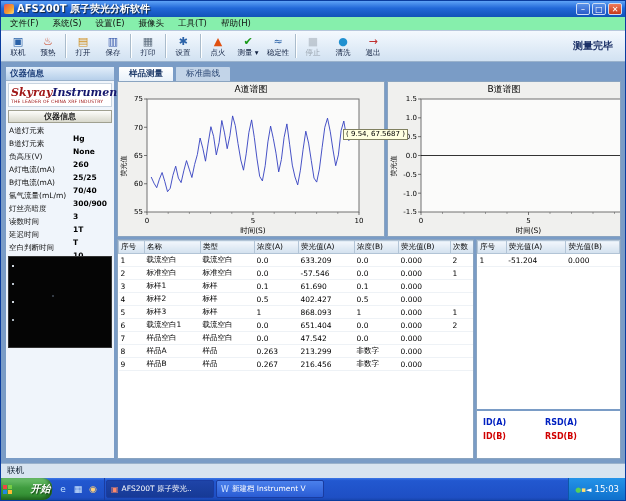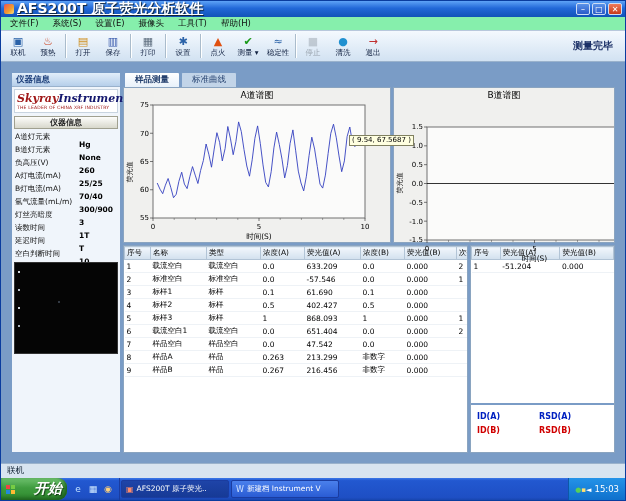--- a/index.html
+++ b/index.html
@@ -1,39 +1,39 @@
 <!DOCTYPE html>
 <html><head>
 <meta charset="utf-8">
 <style>
   html,body{margin:0;padding:0;background:#444;}
   *{box-sizing:border-box;}
   .window{width:626px;height:501px;display:flex;flex-direction:column;border:1px solid #0a3c9e;background:#7a9cc6;font-family:"DejaVu Sans","Liberation Sans",sans-serif;overflow:hidden;}
   
   .titlebar{height:16px;background:linear-gradient(180deg,#5ea3f7 0%,#2268d8 45%,#1153b8 100%);display:flex;align-items:center;padding:0 3px;gap:3px;flex:0 0 auto;}
   .app-icon{width:10px;height:10px;background:linear-gradient(135deg,#f05050 0%,#f0a030 60%,#ffe080 100%);border-radius:2px;flex:0 0 auto;}
-  .title{color:#fff;font-size:14px;font-weight:bold;text-shadow:1px 1px 1px #123;flex:1;white-space:nowrap;overflow:hidden;text-decoration:underline;}
+  .title{color:#fff;font-size:10px;font-weight:bold;text-shadow:1px 1px 1px #123;flex:1;white-space:nowrap;overflow:hidden;}
   .win-buttons{display:flex;gap:2px;}
   .wbtn{width:14px;height:12px;font-size:8px;line-height:11px;text-align:center;color:#fff;background:linear-gradient(180deg,#5b93e8,#2a5ac8);border:1px solid #cdddf5;border-radius:2px;}
   .wbtn.close{background:linear-gradient(180deg,#ee7a5a,#c83a1a);}
   
   .menubar{height:14px;background:#86efac;border-bottom:1px solid #b8c8dc;display:flex;align-items:center;padding-left:2px;flex:0 0 auto;}
   .menu-item{font-size:8.5px;padding:0 7px;color:#111;white-space:nowrap;}
   
   .toolbar{height:31px;background:linear-gradient(180deg,#f4f9fe,#d2e2f2);border-bottom:1px solid #9ab2cc;display:flex;align-items:center;padding:0 2px;flex:0 0 auto;}
   #toolbar-buttons{display:flex;align-items:center;}
   .tbtn{display:flex;flex-direction:column;align-items:center;justify-content:center;min-width:30px;padding:0 3px;height:29px;}
   .ticon{font-size:11px;line-height:12px;}
   .tlabel{font-size:7.5px;color:#102040;line-height:9px;white-space:nowrap;}
   .tbtn.disabled .tlabel{color:#98a2ac;}
   .tbtn.disabled .ticon{opacity:.5;}
   .tsep{width:1px;height:24px;background:#aabccc;margin:0 2px;box-shadow:1px 0 0 #fff;}
   .measure-status{margin-left:auto;margin-right:10px;font-size:10px;font-weight:bold;color:#1a2f66;white-space:nowrap;}
   
-  .client{flex:1;display:flex;gap:2px;padding:10px;min-height:0;border-radius:6px;}
+  .client{flex:1;display:flex;gap:2px;padding:4px;min-height:0;border-radius:6px;}
   .left-panel{width:110px;background:#f0f5fb;border:1px solid #7a9cc6;display:flex;flex-direction:column;flex:0 0 auto;}
   .panel-caption{height:14px;background:linear-gradient(180deg,#e2eefa,#b6cfea);font-size:8.5px;font-weight:bold;color:#1a3c78;display:flex;align-items:center;padding-left:4px;border-bottom:1px solid #9ab2cc;flex:0 0 auto;}
   .logo-box{margin:2px;background:#fff;border:1px solid #c8d4e0;padding:2px;flex:0 0 auto;}
   .logo-line1{font-family:"DejaVu Serif","Liberation Serif",serif;font-size:11px;font-style:italic;font-weight:bold;line-height:13px;white-space:nowrap;}
   .logo-brand{color:#a01818;}
   .logo-brand2{color:#15186e;}
   .logo-tagline{font-size:4.5px;color:#a01818;letter-spacing:.2px;white-space:nowrap;overflow:hidden;}
   .section-header{height:13px;margin:1px 2px;background:linear-gradient(180deg,#fdfdfb,#d8d8cc);border:1px solid #a0a090;font-size:8px;font-weight:bold;display:flex;align-items:center;justify-content:center;color:#222;flex:0 0 auto;}
   .info-row{display:flex;height:13px;align-items:center;padding:0 3px;font-size:7.5px;}
   .ilabel{width:64px;color:#111;white-space:nowrap;overflow:hidden;}
@@ -41,21 +41,21 @@
   .camera-view{margin:2px;height:92px;background:#050505;border:1px solid #333;flex:0 0 auto;position:relative;}
   .camera-view:after{content:"";position:absolute;left:3px;top:8px;width:2px;height:2px;background:#cfd6dd;box-shadow:0 18px 0 #b9c2cc,0 36px 0 #cfd6dd,0 54px 0 #aab4be,40px 30px 0 #333a44;}
   
   .main{flex:1;display:flex;flex-direction:column;min-width:0;}
   .tabstrip{height:15px;display:flex;align-items:flex-end;gap:1px;padding-left:1px;flex:0 0 auto;}
   .tab{font-size:8.5px;padding:1px 10px;border:1px solid #7a9cc6;border-bottom:none;border-radius:2px 2px 0 0;background:#c2d4e8;color:#24406e;white-space:nowrap;}
   .tab.active{background:linear-gradient(180deg,#ffffff,#e8f1fa);font-weight:bold;}
   .charts-row{height:156px;display:flex;gap:2px;position:relative;flex:0 0 auto;}
   .chart-panel{background:#f0f0ee;border:1px solid #8aa4c0;display:flex;flex-direction:column;}
   #chartA{width:268px;flex:0 0 auto;}
-  #chartB{flex:1;min-width:0;gap:22px;}
+  #chartB{flex:1;min-width:0;}
   .chart-title{font-size:9px;text-align:center;height:13px;line-height:14px;color:#000;flex:0 0 auto;}
   .chart-content{flex:1;display:flex;min-height:0;}
   .ylab{width:11px;display:flex;align-items:center;justify-content:center;flex:0 0 auto;}
   .ylab span{transform:rotate(-90deg);font-size:7px;white-space:nowrap;color:#000;}
   .tooltip{position:absolute;left:226px;top:48px;background:#ffffe0;border:1px solid #808060;font-size:7px;padding:0 2px;line-height:9px;color:#000;z-index:4;white-space:nowrap;}
   
   .bottom-row{flex:1;display:flex;gap:2px;margin-top:2px;min-height:0;}
   .table-panel{flex:1;background:#fff;border:1px solid #8aa4c0;overflow:hidden;min-width:0;}
   table.grid{border-collapse:collapse;table-layout:fixed;font-size:7.5px;width:100%;}
   table.grid th{background:linear-gradient(180deg,#f2f7fc,#d2e0ee);border:1px solid #b2c4d6;font-weight:normal;height:13px;padding:0 2px;text-align:left;white-space:nowrap;overflow:hidden;}
@@ -64,21 +64,21 @@
   td.red{color:#d00000;}
   .right-panel{width:145px;background:#fff;border:1px solid #8aa4c0;display:flex;flex-direction:column;flex:0 0 auto;}
   .stats-box{margin-top:auto;height:49px;border-top:2px solid #7a9cc6;padding:4px 6px;}
   .stats-row{display:flex;font-size:8px;font-weight:bold;height:14px;align-items:center;}
   .stats-row span{width:62px;}
   .stats-row.blue span{color:#0020c0;}
   .stats-row.red span{color:#d00000;}
   
   .statusbar{height:15px;background:#d8e4f0;border-top:1px solid #9ab2cc;display:flex;align-items:center;font-size:8.5px;color:#123;padding-left:6px;flex:0 0 auto;}
   .taskbar{height:22px;background:linear-gradient(180deg,#3a77e8 0%,#2258d0 12%,#1e4fc4 88%,#1846b0 100%);display:flex;align-items:stretch;flex:0 0 auto;}
-  .start-btn{width:66px;background:linear-gradient(180deg,#6fc26f 0%,#3f9c3f 45%,#2f8a2f 100%);border-radius:0 9px 9px 0;display:flex;align-items:center;justify-content:center;gap:19px;color:#fff;font-weight:bold;font-style:italic;font-size:14px;text-shadow:1px 1px 1px #164016;box-shadow:inset -2px -2px 4px #1c5a1c;flex:0 0 auto;}
+  .start-btn{width:51px;background:linear-gradient(180deg,#6fc26f 0%,#3f9c3f 45%,#2f8a2f 100%);border-radius:0 9px 9px 0;display:flex;align-items:center;justify-content:center;gap:19px;color:#fff;font-weight:bold;font-style:italic;font-size:10px;text-shadow:1px 1px 1px #164016;box-shadow:inset -2px -2px 4px #1c5a1c;flex:0 0 auto;}
   .quick-launch{display:flex;align-items:center;gap:3px;padding:0 5px;border-right:1px solid #1a3ca0;flex:0 0 auto;}
   .ql-icon{width:12px;height:12px;font-size:9px;line-height:12px;text-align:center;}
   #task-buttons{display:flex;flex:1;min-width:0;}
   .task-btn{width:108px;margin:2px 1px;background:linear-gradient(180deg,#4a80ec,#2a5cd4);border:1px solid #1a3ca0;border-radius:2px;display:flex;align-items:center;gap:3px;padding:0 4px;color:#fff;font-size:7.5px;white-space:nowrap;overflow:hidden;flex:0 0 auto;}
   .task-btn.active{background:linear-gradient(180deg,#1e44a8,#163a96);}
   .task-icon{font-size:8px;}
   .tray{margin-left:auto;background:linear-gradient(180deg,#2493e8,#0f70cc);border-left:1px solid #0c58a8;display:flex;align-items:center;gap:3px;padding:0 6px;color:#fff;font-size:8.5px;flex:0 0 auto;}
   .tray-icon{font-size:7px;}
 </style>
 </head>

